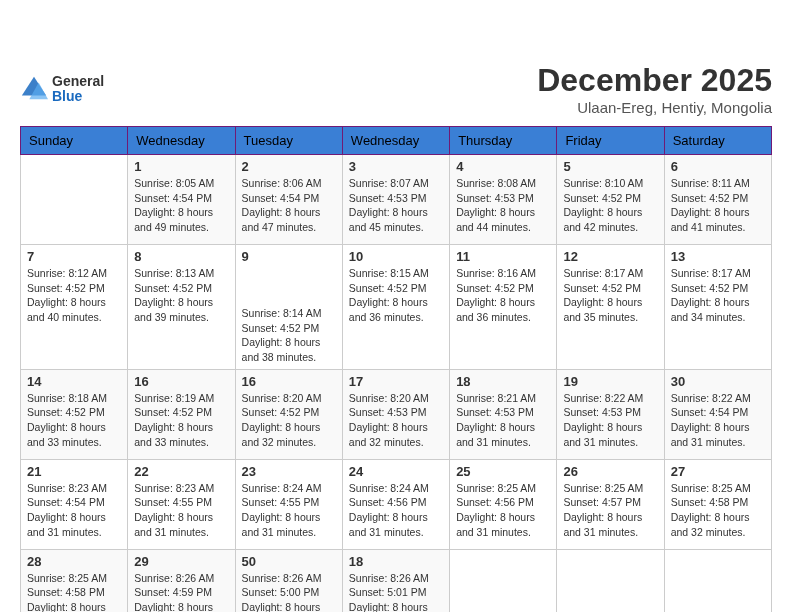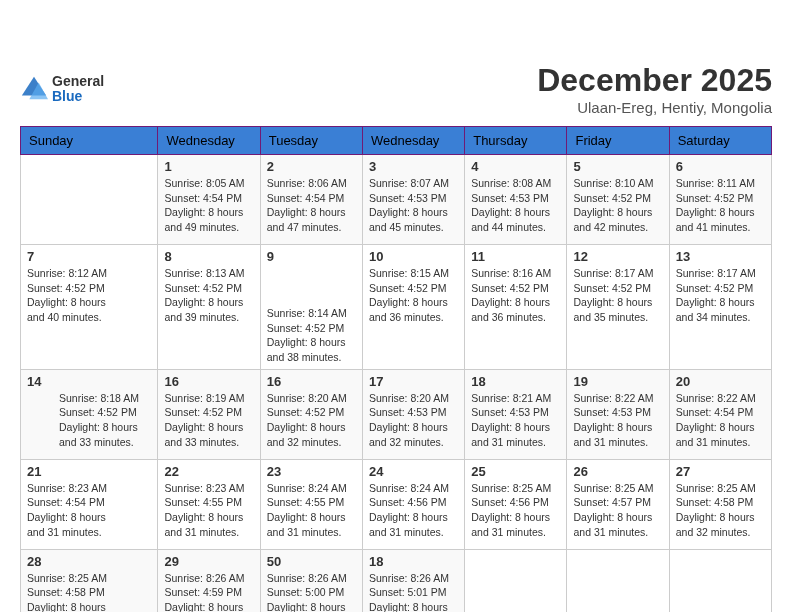--- a/index.html
+++ b/index.html
@@ -220,21 +220,21 @@
           <span class="day-number">13</span>
           <div class="day-info" style="white-space: pre-line;">Sunrise: 8:17 AM
 Sunset: 4:52 PM
 Daylight: 8 hours
 and 34 minutes.</div>
         </td>
       </tr>
       <tr>
         <td>
           <span class="day-number">14</span>
-          <div class="day-info" style="white-space: pre-line; margin-left: 32px;">Sunrise: 8:18 AM
+          <div class="day-info" style="white-space: pre-line;">Sunrise: 8:18 AM
 Sunset: 4:52 PM
 Daylight: 8 hours
 and 33 minutes.</div>
         </td>
         <td>
           <span class="day-number">16</span>
           <div class="day-info" style="white-space: pre-line;">Sunrise: 8:19 AM
 Sunset: 4:52 PM
 Daylight: 8 hours
 and 33 minutes.</div>
@@ -261,21 +261,21 @@
 and 31 minutes.</div>
         </td>
         <td>
           <span class="day-number">19</span>
           <div class="day-info" style="white-space: pre-line;">Sunrise: 8:22 AM
 Sunset: 4:53 PM
 Daylight: 8 hours
 and 31 minutes.</div>
         </td>
         <td>
-          <span class="day-number">20</span>
+          <span class="day-number">30</span>
           <div class="day-info" style="white-space: pre-line;">Sunrise: 8:22 AM
 Sunset: 4:54 PM
 Daylight: 8 hours
 and 31 minutes.</div>
         </td>
       </tr>
       <tr>
         <td>
           <span class="day-number">21</span>
           <div class="day-info" style="white-space: pre-line;">Sunrise: 8:23 AM

